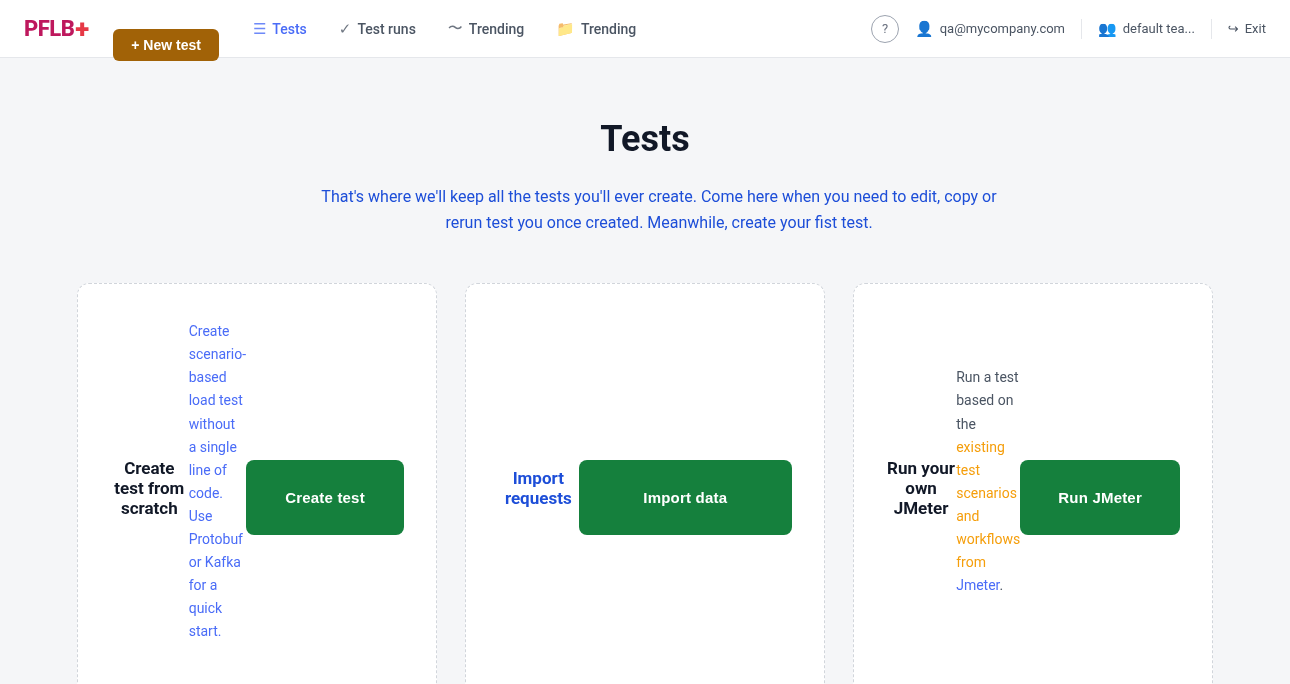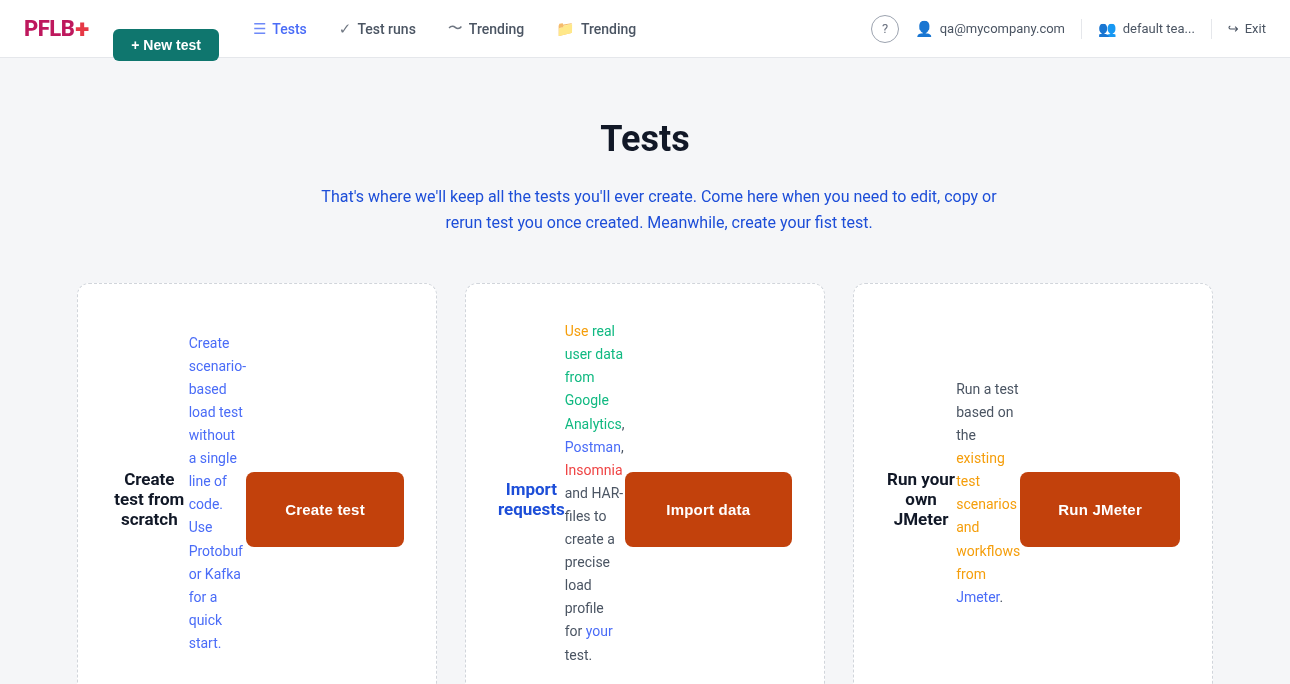--- a/index.html
+++ b/index.html
@@ -31,21 +31,21 @@
       letter-spacing: -0.5px;
     }
     .logo-plus {
       color: #e63946;
       font-size: 26px;
       font-weight: 900;
       line-height: 1;
       margin-left: 1px;
     }
     .new-test-btn {
-      background: #0f766e;
+      background: #a16207;
       color: #fff;
       border: none;
       border-radius: 6px;
       padding: 8px 18px;
       font-size: 14px;
       font-weight: 600;
       cursor: pointer;
       display: flex;
       align-items: center;
       gap: 6px;
@@ -182,21 +182,21 @@
     }
     .card-desc .blue { color: #4a6cf7; }
     .card-desc .orange { color: #f59e0b; }
     .card-desc .green { color: #10b981; }
     .card-desc .red { color: #ef4444; }
     .card-desc .normal { color: #4b5563; }
 
     .card-btn {
       width: 100%;
       padding: 29px;
-      background: #c2410c;
+      background: #15803d;
       color: #fff;
       border: none;
       border-radius: 8px;
       font-size: 15px;
       font-weight: 600;
       cursor: pointer;
       letter-spacing: 0.2px;
     }
   </style>
 </head>
@@ -259,23 +259,20 @@
     <div class="card">
       <div class="card-title">Create test from scratch</div>
       <p class="card-desc">
         <span class="blue">Create scenario-based load test without a single line of code. Use Protobuf or Kafka for a quick start.</span>
       </p>
       <button class="card-btn">Create test</button>
     </div>
 
     <div class="card">
       <div class="card-title highlight">Import requests</div>
-      <p class="card-desc">
-        <span class="orange">Use </span><span class="green">real user data from Google Analytics</span><span class="normal">, </span><span class="blue">Postman</span><span class="normal">, </span><span class="red">Insomnia</span><span class="normal"> and HAR-files to create a precise load profile for </span><span class="blue">your</span><span class="normal"> test.</span>
-      </p>
       <button class="card-btn">Import data</button>
     </div>
 
     <div class="card">
       <div class="card-title">Run your own JMeter</div>
       <p class="card-desc">
         <span class="normal">Run a test based on the </span><span class="orange">existing test scenarios and workflows from </span><span class="blue">Jmeter</span><span class="normal">.</span>
       </p>
       <button class="card-btn">Run JMeter</button>
     </div>

